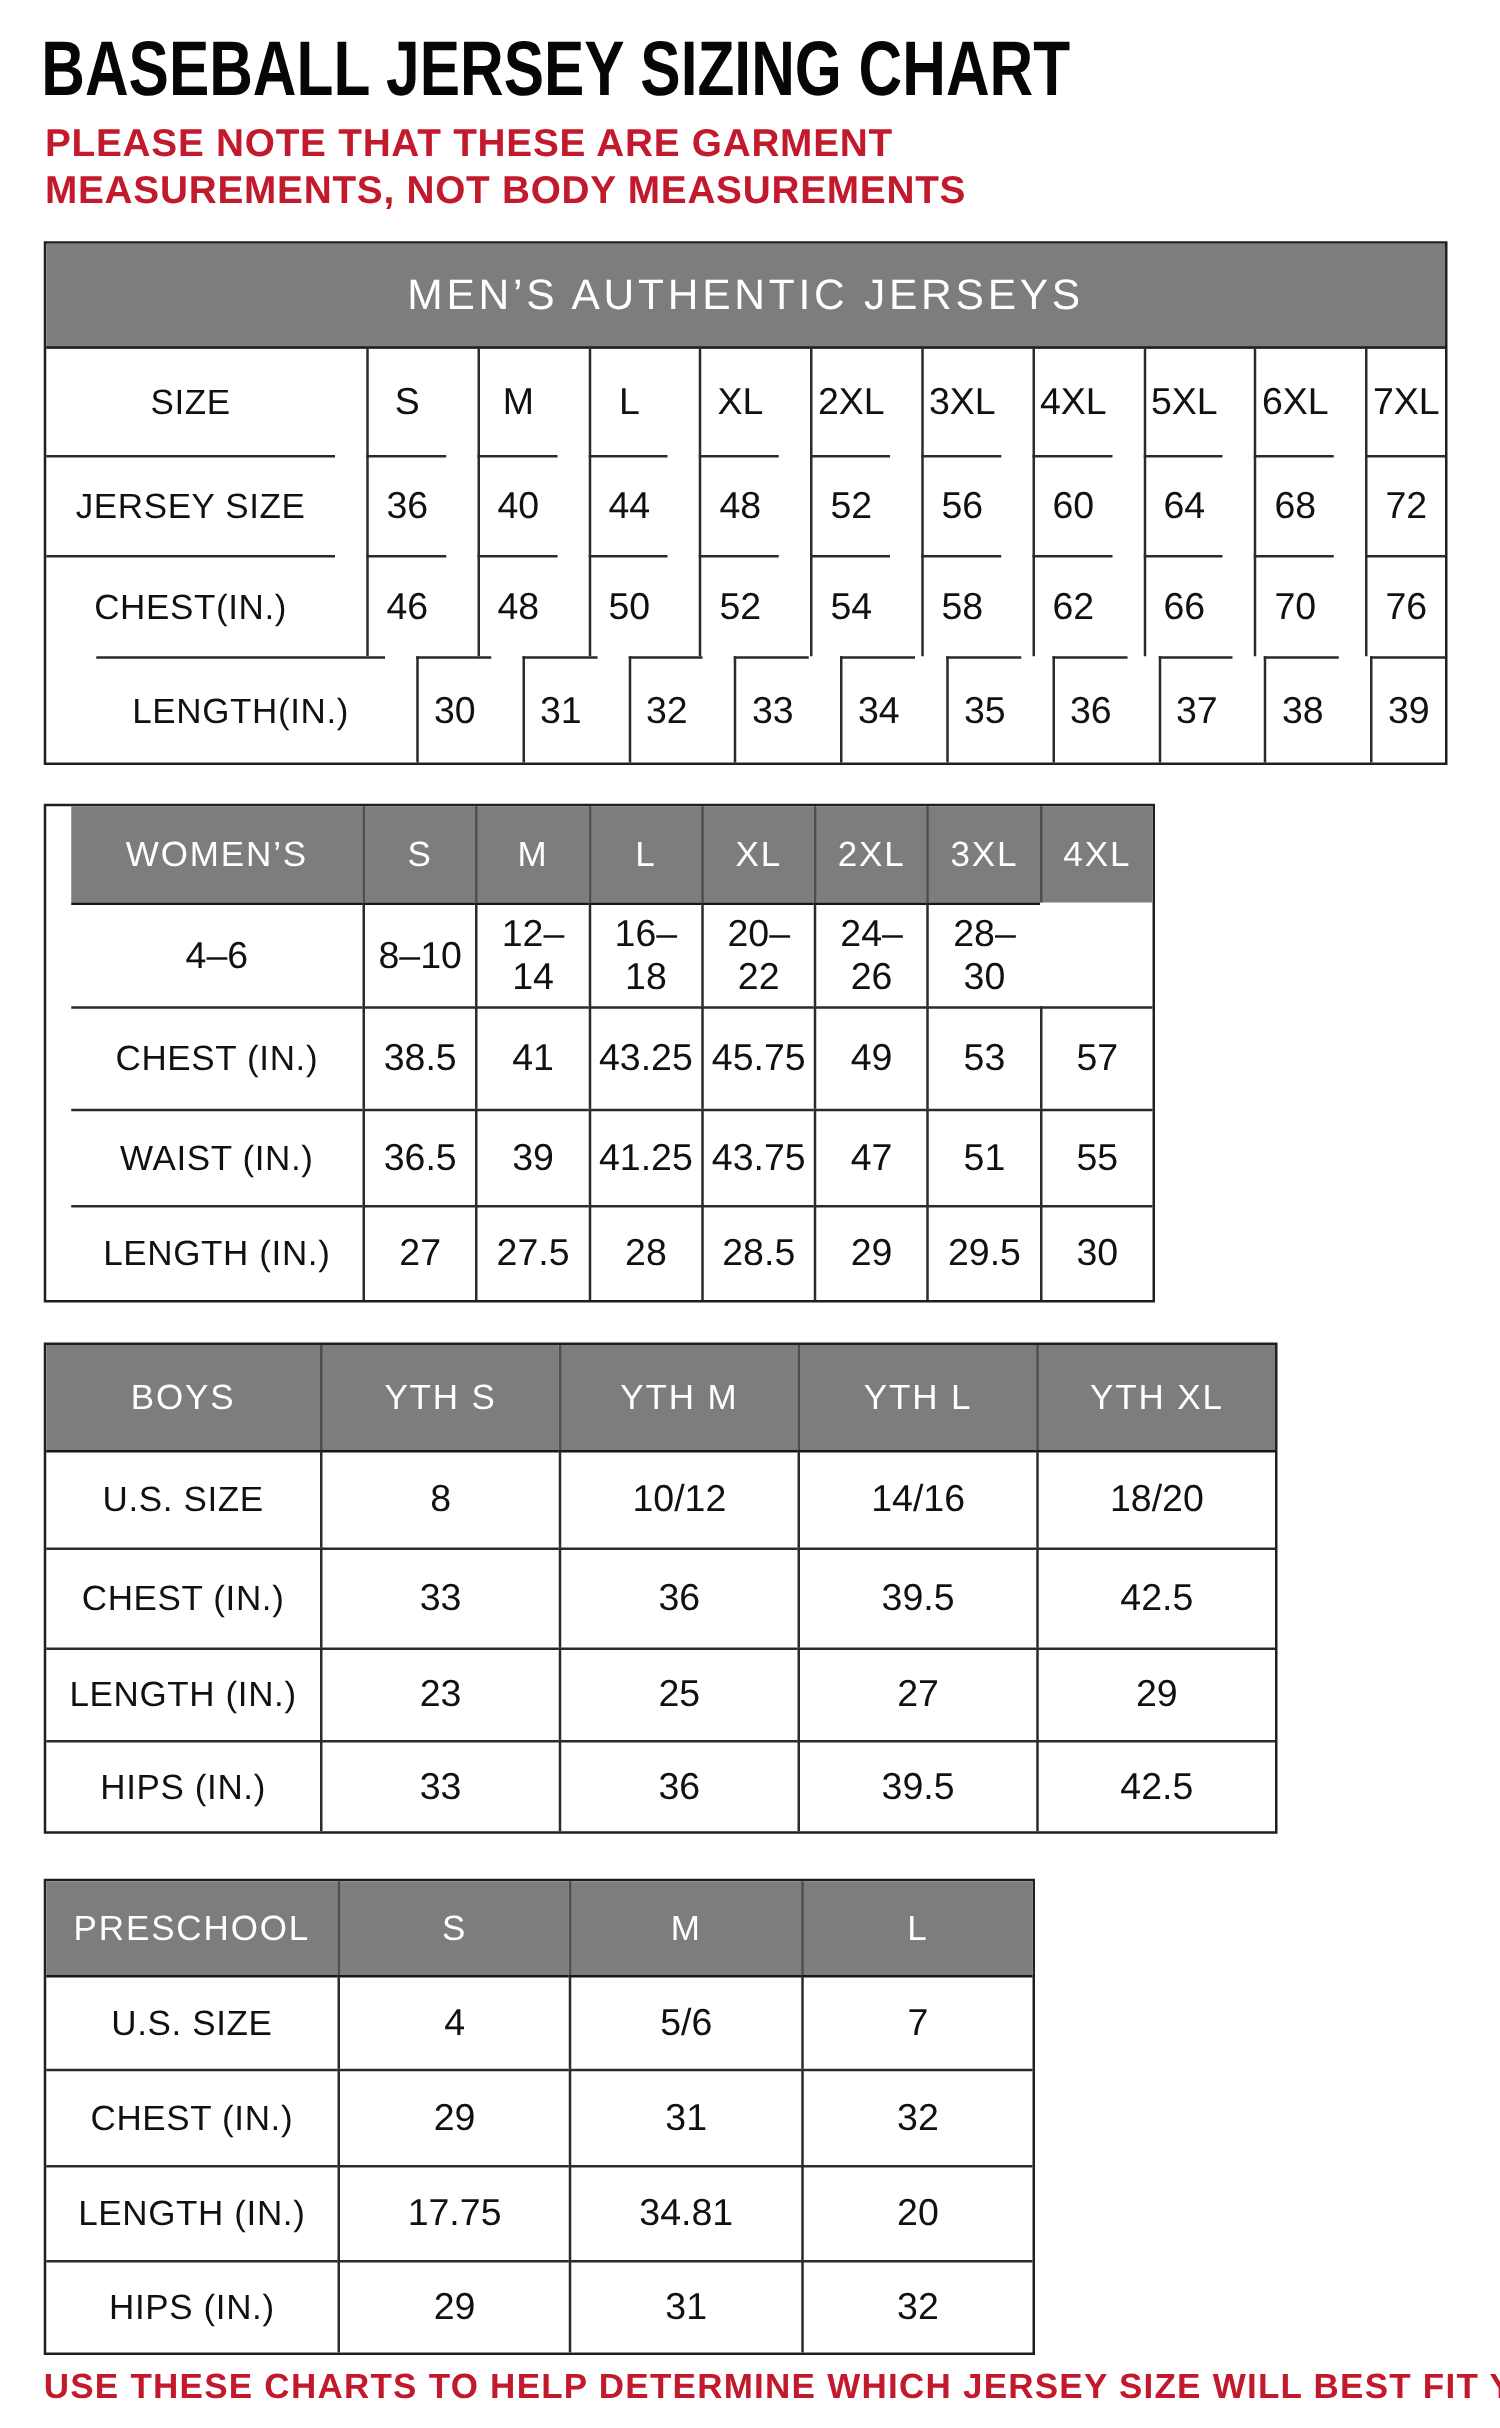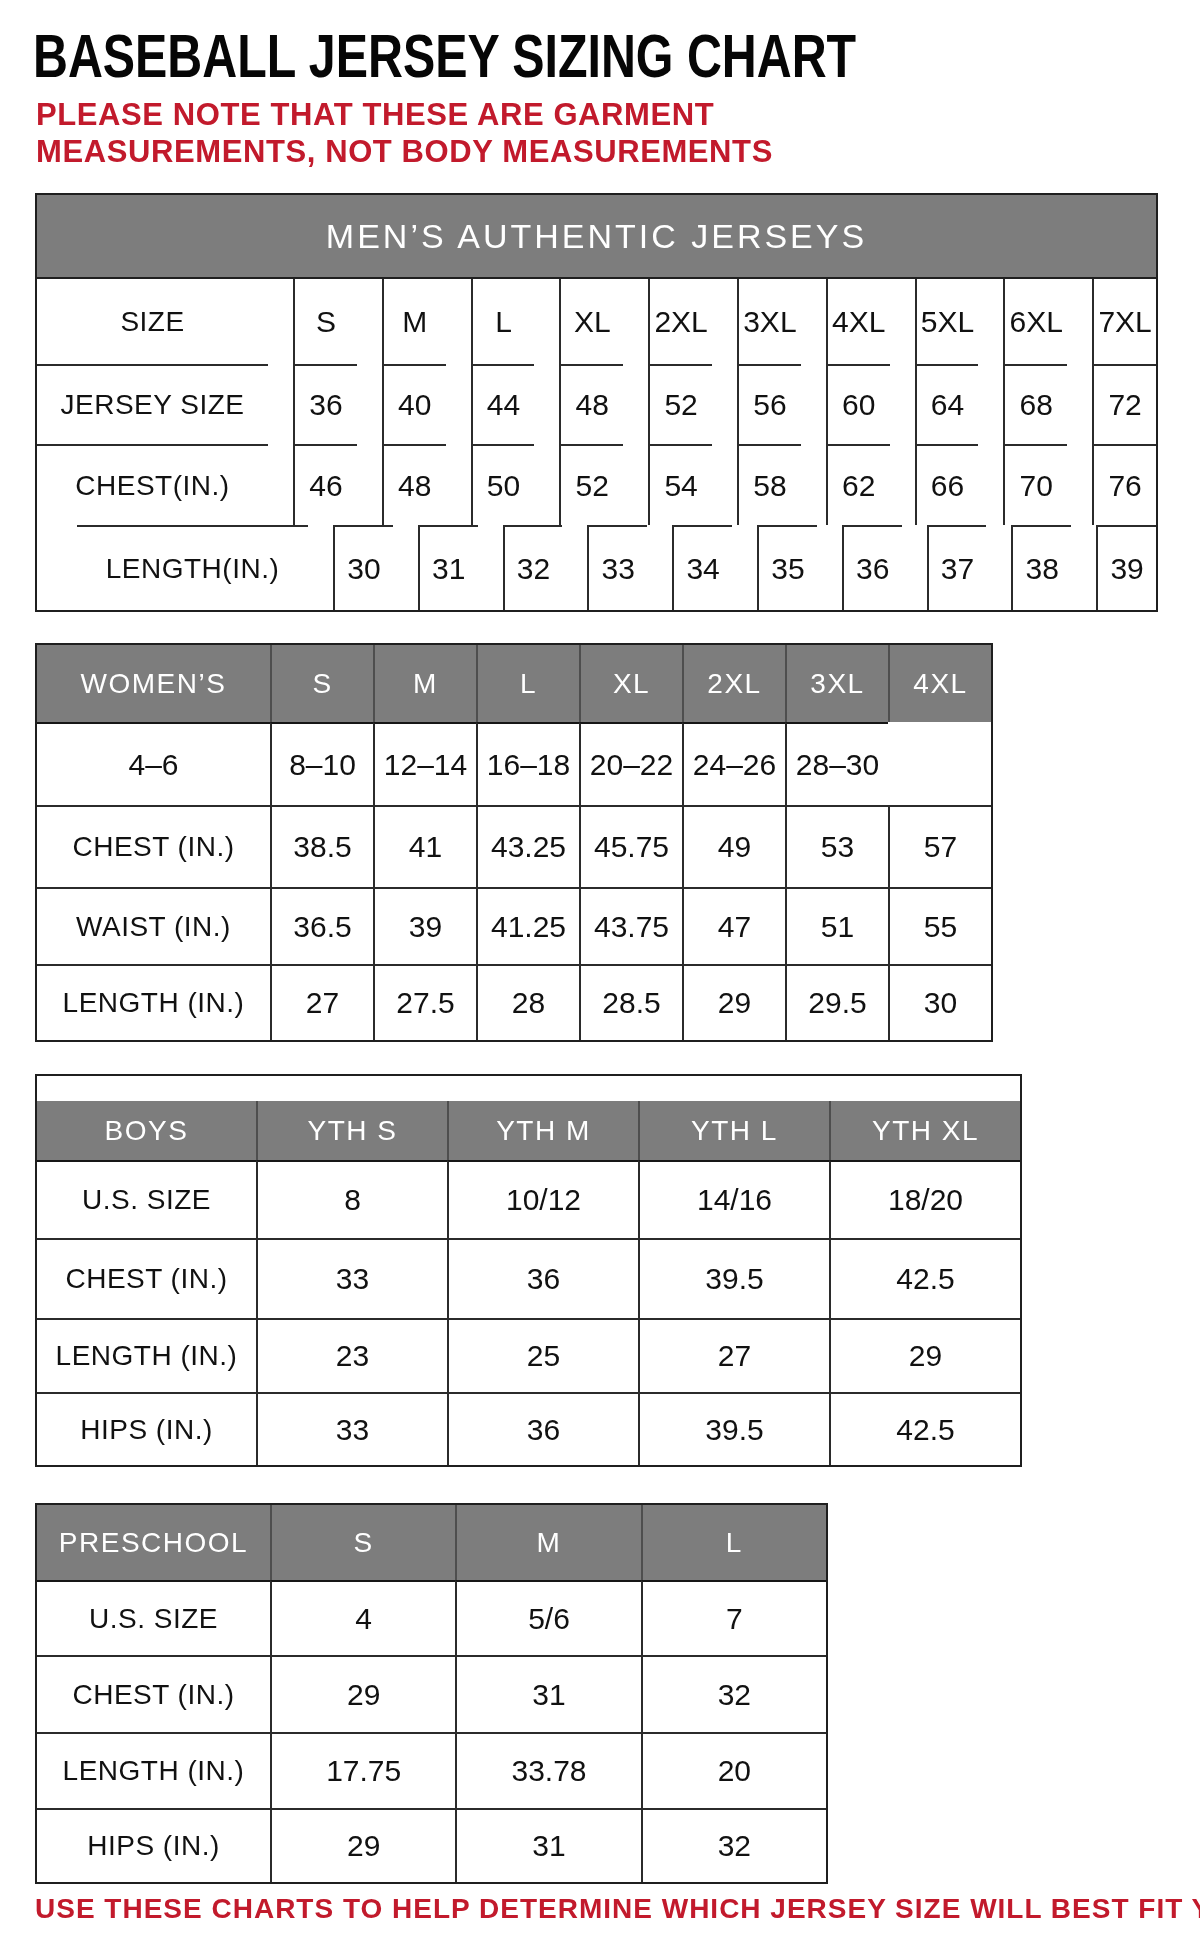--- a/index.html
+++ b/index.html
@@ -54,31 +54,31 @@
   .two-line{line-height:1.15;}
 
   
   .t-mens{top:193px;width:1123px;}
   .t-mens .row{grid-template-columns:231px repeat(10,1fr);gap:25px;}
   .t-mens .rows > .row:nth-child(1){height:85px;}
   .t-mens .rows > .row:nth-child(2){height:80px;}
   .t-mens .rows > .row:nth-child(3){height:81px;}
   .t-mens .rows > .row:nth-child(4){height:85px;padding-left:40px;}
 
-  .t-womens{top:643px;width:958px;}
+  .t-womens{top:643px;width:889px;padding-left:20px;}
   .t-womens .row{grid-template-columns:233px repeat(7,1fr);}
   .t-womens .rows > .row:nth-child(1){height:77px;}
   .t-womens .rows > .row:nth-child(2){height:83px;}
   .t-womens .rows > .row:nth-child(3){height:82px;}
   .t-womens .rows > .row:nth-child(4){height:77px;}
   .t-womens .rows > .row:nth-child(5){height:76px;}
 
   .t-boys{top:1074px;width:987px;}
   .t-boys .row{grid-template-columns:219px repeat(4,1fr);}
-  .t-boys .rows > .row:nth-child(1){height:59px;margin-top:25px;}
+  .t-boys .rows > .row:nth-child(1){height:84px;}
   .t-boys .rows > .row:nth-child(2){height:78px;}
   .t-boys .rows > .row:nth-child(3){height:80px;}
   .t-boys .rows > .row:nth-child(4){height:74px;}
   .t-boys .rows > .row:nth-child(5){height:73px;}
 
   .t-preschool{top:1503px;width:793px;}
   .t-preschool .row{grid-template-columns:233px repeat(3,1fr);}
   .t-preschool .rows > .row:nth-child(1){height:75px;}
   .t-preschool .rows > .row:nth-child(2){height:75px;}
   .t-preschool .rows > .row:nth-child(3){height:77px;}
@@ -257,21 +257,21 @@
         </div>
         <div class="row">
           <div class="cell label">CHEST (IN.)</div>
           <div class="cell">29</div>
           <div class="cell">31</div>
           <div class="cell">32</div>
         </div>
         <div class="row">
           <div class="cell label">LENGTH (IN.)</div>
           <div class="cell">17.75</div>
-          <div class="cell">33.78</div>
+          <div class="cell">34.81</div>
           <div class="cell">20</div>
         </div>
         <div class="row">
           <div class="cell label">HIPS (IN.)</div>
           <div class="cell">29</div>
           <div class="cell">31</div>
           <div class="cell">32</div>
         </div>
       </div>
     </div>

